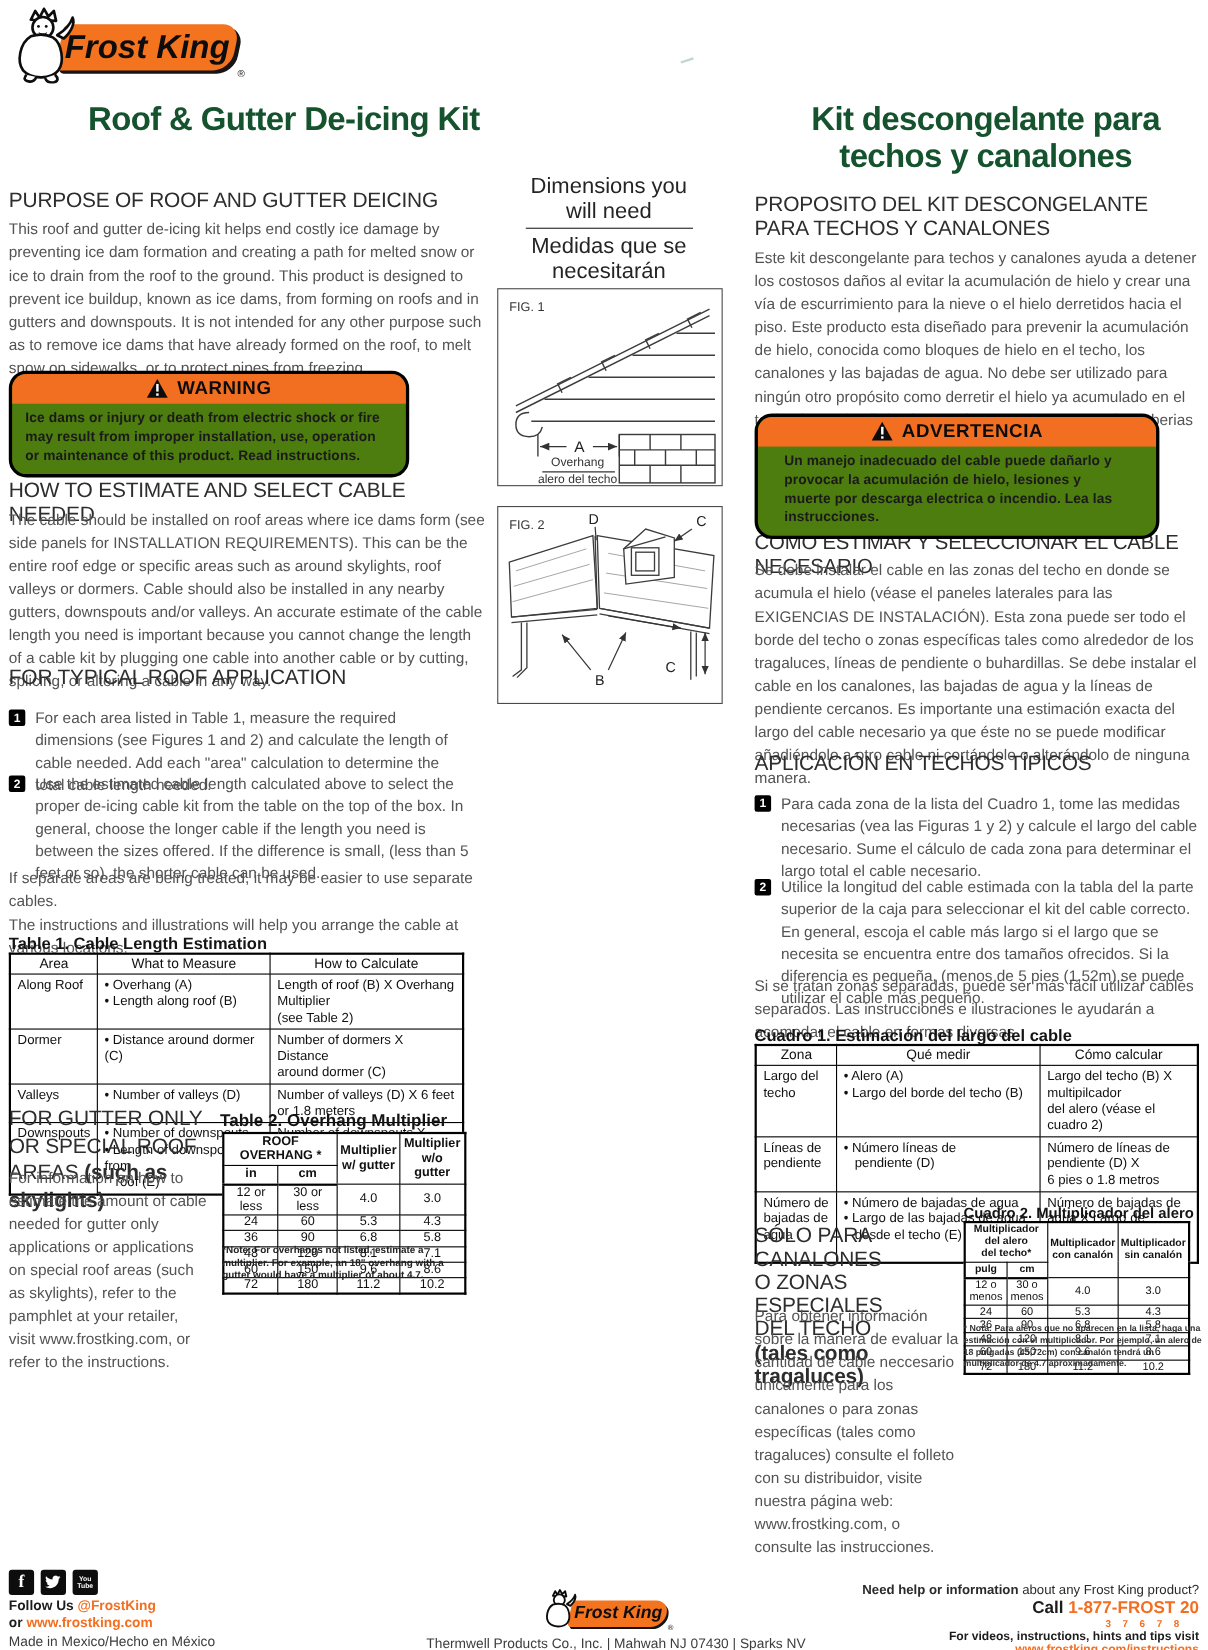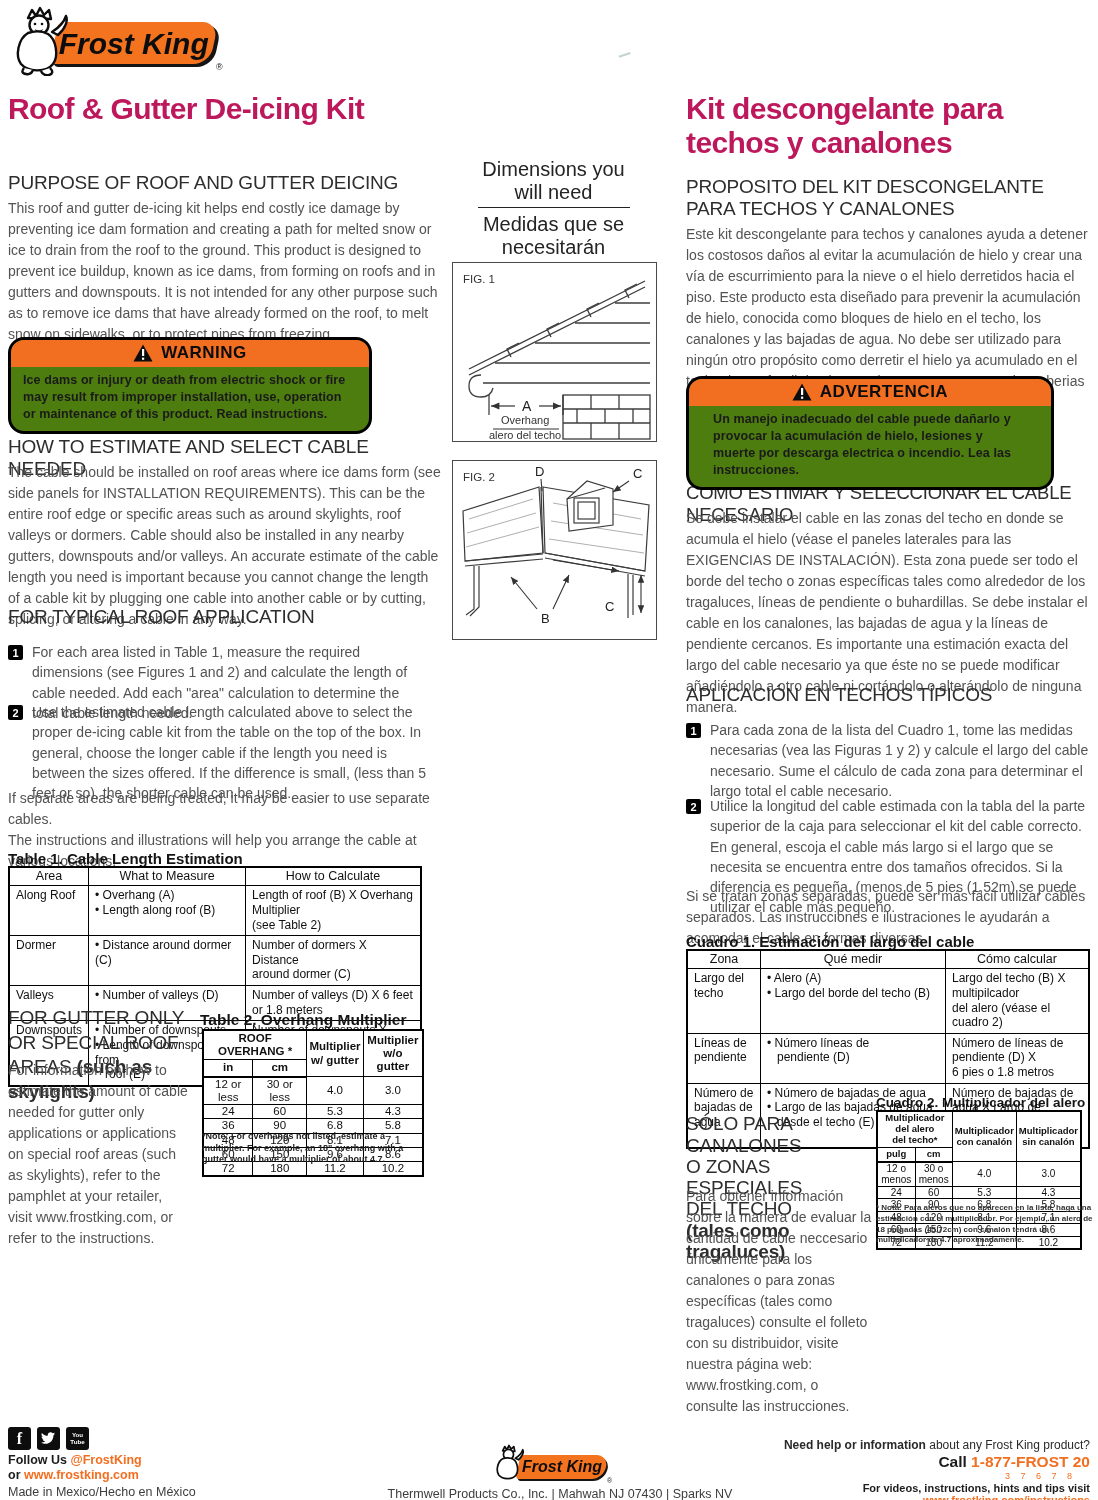--- a/index.html
+++ b/index.html
@@ -1,19 +1,19 @@
 <!DOCTYPE html>
 <html><head>
 <meta charset="utf-8">
 <style>
   html,body{margin:0;padding:0;background:#fff;}
   .page{position:relative;width:1098px;height:1500px;background:#fff;overflow:hidden;
         font-family:"Liberation Sans",sans-serif;color:#222;}
   .abs{position:absolute;}
-  .h1{font-size:30px;font-weight:bold;color:#be185d;letter-spacing:-0.6px;line-height:1.12;}
+  .h1{font-size:30px;font-weight:bold;color:#14532d;letter-spacing:-0.6px;line-height:1.12;text-align:center;}
   .sec{font-size:19px;color:#2d2d2d;letter-spacing:-0.2px;line-height:1.18;}
   .body-txt{font-size:14px;color:#535353;line-height:1.5;}
   .pre{white-space:pre-line;}
   .warnbox{border:3px solid #000;border-radius:16px;overflow:hidden;background:#4d7c0f;}
   .warnhead{background:#F26F21;display:flex;justify-content:center;align-items:center;gap:8px;
             padding:3px 0 4px;font-weight:bold;font-size:17px;color:#0c0c0c;letter-spacing:0.5px;}
   .warnbody{padding:5px 12px 8px;font-size:12.5px;font-weight:bold;color:#1a1a1a;line-height:1.35;letter-spacing:0.1px;}
   .cap{font-weight:bold;font-size:15px;color:#141414;}
   .step{display:flex;gap:9px;}
   .stepnum{width:15px;height:15px;background:#000;color:#fff;font-size:11px;font-weight:bold;
@@ -486,18 +486,18 @@
   </div>
   <div class="abs" style="left:370px;top:1487px;width:380px;text-align:center;font-size:12.5px;color:#3d3d3d;">Thermwell Products Co., Inc.  |  Mahwah NJ 07430  |  Sparks NV 89431</div>
 
   <div class="abs" style="right:8px;top:1438px;width:330px;text-align:right;">
     <div style="font-size:12px;color:#2a2a2a;">
       <span style="font-weight:bold;">Need help or information</span><span> about any Frost King product?</span>
     </div>
     <div style="font-size:15.5px;font-weight:bold;margin-top:1px;">
       <span style="color:#1c1c1c;">Call </span><span class="orange">1-877-FROST 20</span>
     </div>
-    <div class="orange" style="font-size:9px;font-weight:normal;letter-spacing:4px;padding-right:14px;">3 7 6 7 8</div>
+    <div class="orange" style="font-size:9px;font-weight:bold;letter-spacing:4px;padding-right:14px;">3 7 6 7 8</div>
     <div style="font-size:11px;font-weight:bold;color:#1c1c1c;margin-top:1px;">For videos, instructions, hints and tips visit</div>
     <div class="orange" style="font-size:11px;font-weight:bold;">www.frostking.com/instructions</div>
   </div>
 
 </div>
 
 </body></html>

